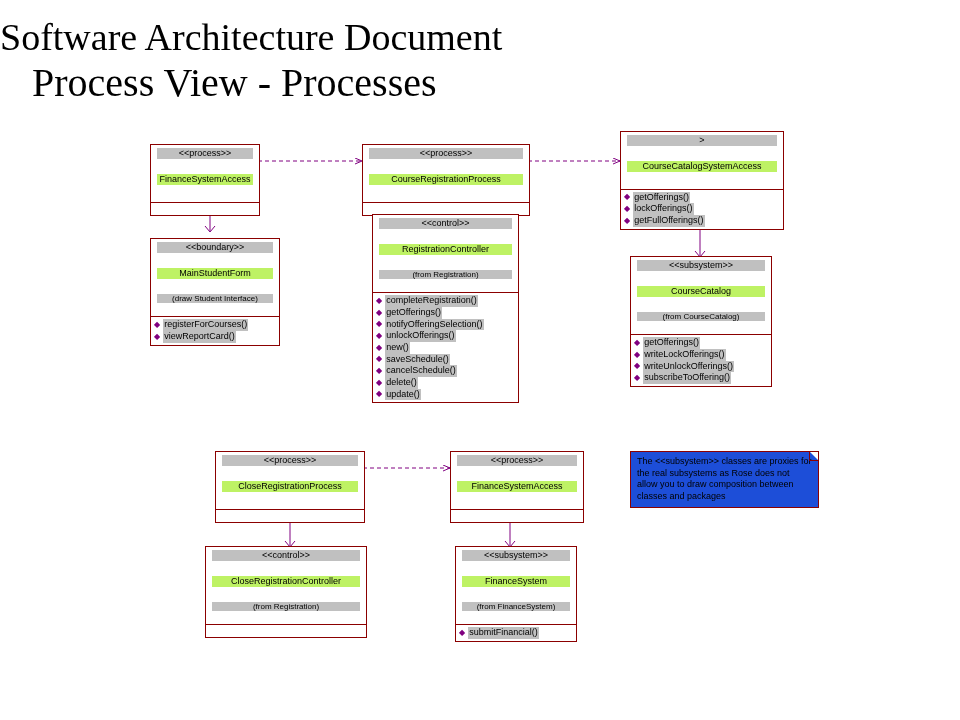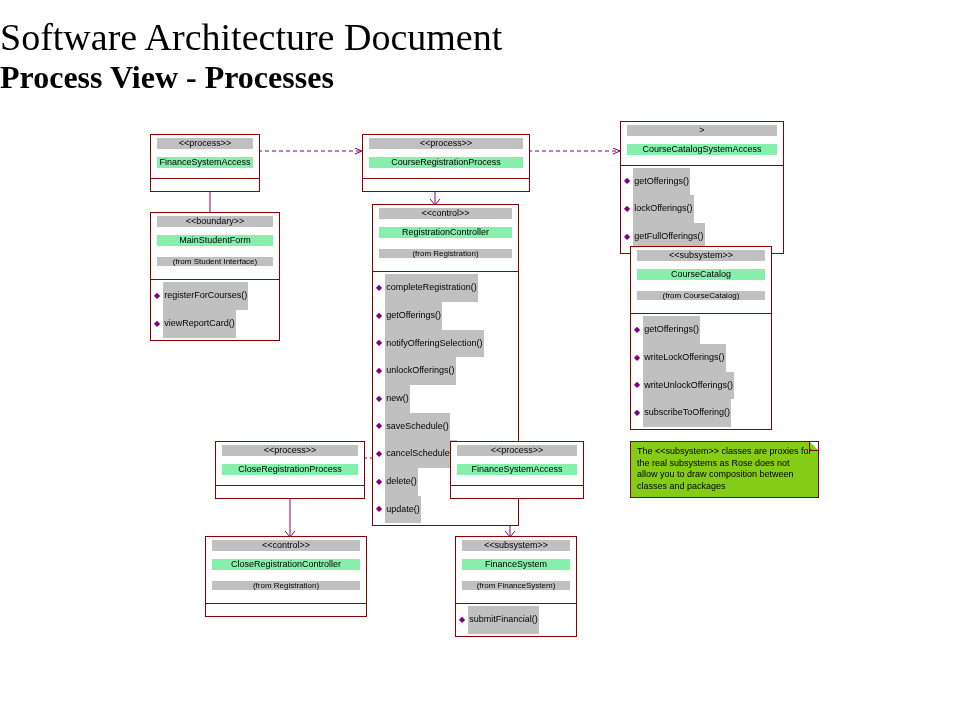--- a/index.html
+++ b/index.html
@@ -12,22 +12,23 @@
     position: relative;
   }
   .title {
     padding: 15px 0 0 0;
   }
   .title-main {
     font-size: 38px;
     font-weight: normal;
   }
   .title-sub {
-    font-size: 32px;
-    font-weight: bold;
+    font-size: 40px;
+    font-weight: normal;
+    margin-left: 32px;
   }
   .canvas {
     position: relative;
     width: 960px;
     height: 600px;
   }
   .box {
     position: absolute;
     border: 1px solid #8b0000;
     background: #ffffff;
@@ -40,22 +41,22 @@
     padding: 2px 4px;
     line-height: 1.2;
   }
   .stereotype {
     display: block;
     background: #c0c0c0;
     margin: 1px 2px;
   }
   .classname {
     display: block;
-    background: #86efac;
-    margin: 8px 2px;
+    background: #bef264;
+    margin: 15px 2px;
     text-align: center;
   }
   .from {
     display: block;
     background: #c0c0c0;
     font-size: 8px;
     margin: 11px 2px;
   }
   .box-body {
     padding: 2px 3px;
@@ -67,26 +68,26 @@
     line-height: 1.3;
   }
   .op::before {
     content: "◆";
     color: #800080;
     margin-right: 3px;
     font-size: 8px;
   }
   .op span {
     background: #c0c0c0;
-    padding: 8px 1px;
+    padding: 0 1px;
   }
   .note {
     position: absolute;
     border: 1px solid #8b0000;
-    background: #84cc16;
+    background: #1d4ed8;
     font-family: Arial, sans-serif;
     font-size: 9px;
     padding: 4px 6px;
     line-height: 1.3;
   }
   .note::after {
     content: "";
     position: absolute;
     top: 0;
     right: 0;
@@ -183,25 +184,25 @@
         </div>
       <div class="op">
           <span>lockOfferings()</span>
         </div>
       <div class="op">
           <span>getFullOfferings()</span>
         </div>
     </div>
   </div>
 
-  <div class="box" style="left:150px;top:116px;width:128px">
+  <div class="box" style="left:150px;top:132px;width:128px">
     <div class="box-header">
       <span class="stereotype">&lt;&lt;boundary&gt;&gt;</span>
       <span class="classname">MainStudentForm</span>
-      <span class="from">(from Student Interface)</span>
+      <span class="from">(draw Student Interface)</span>
     </div>
     <div class="box-body">
       <div class="op">
           <span>registerForCourses()</span>
         </div>
       <div class="op">
           <span>viewReportCard()</span>
         </div>
     </div>
   </div>

